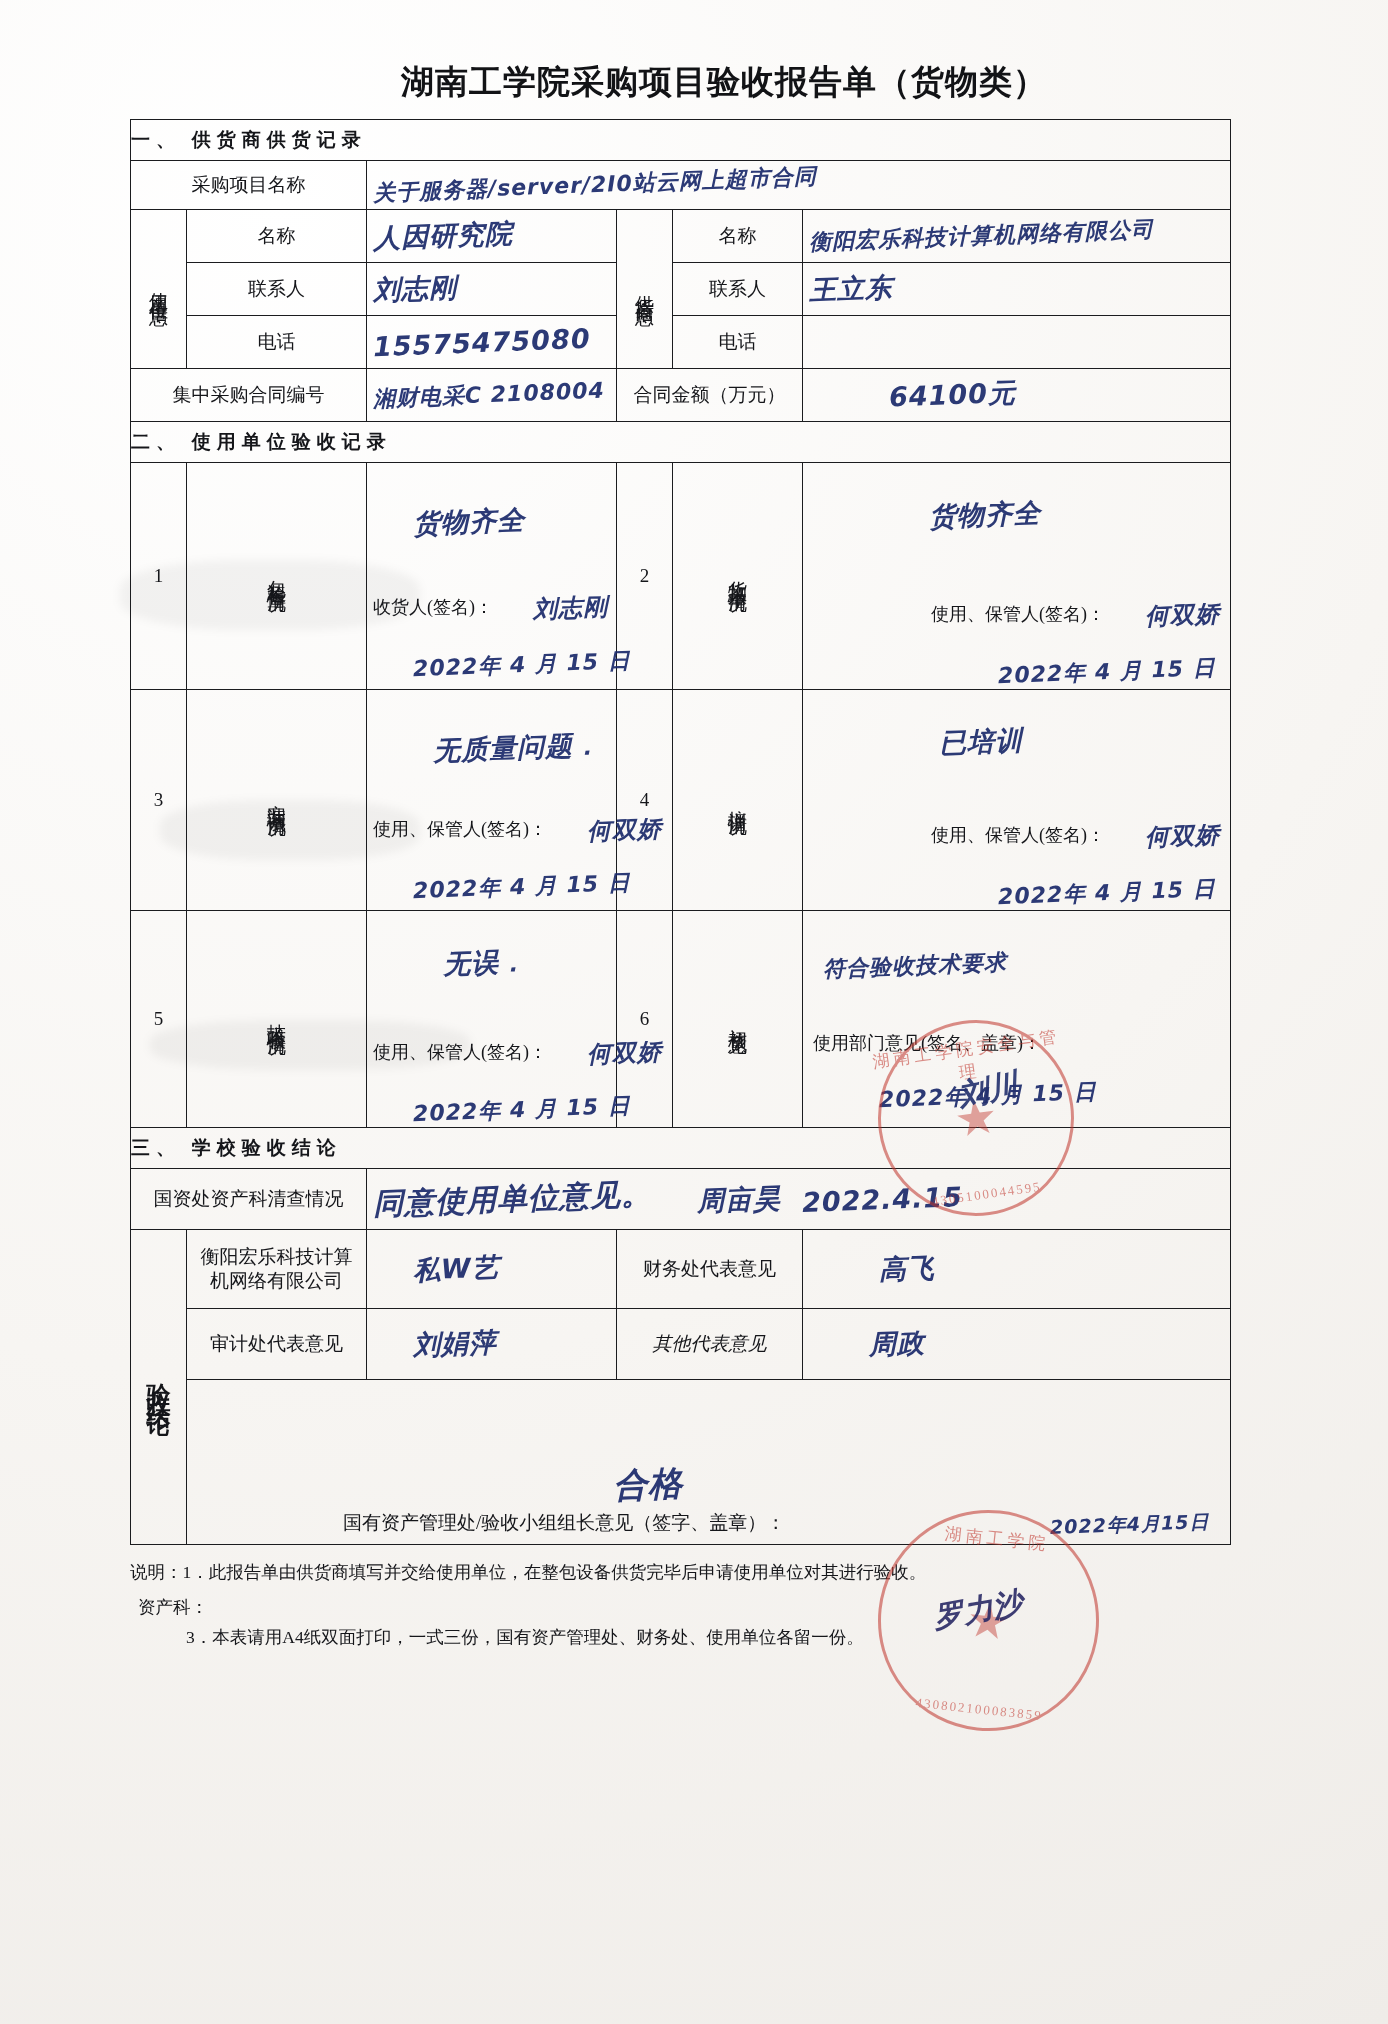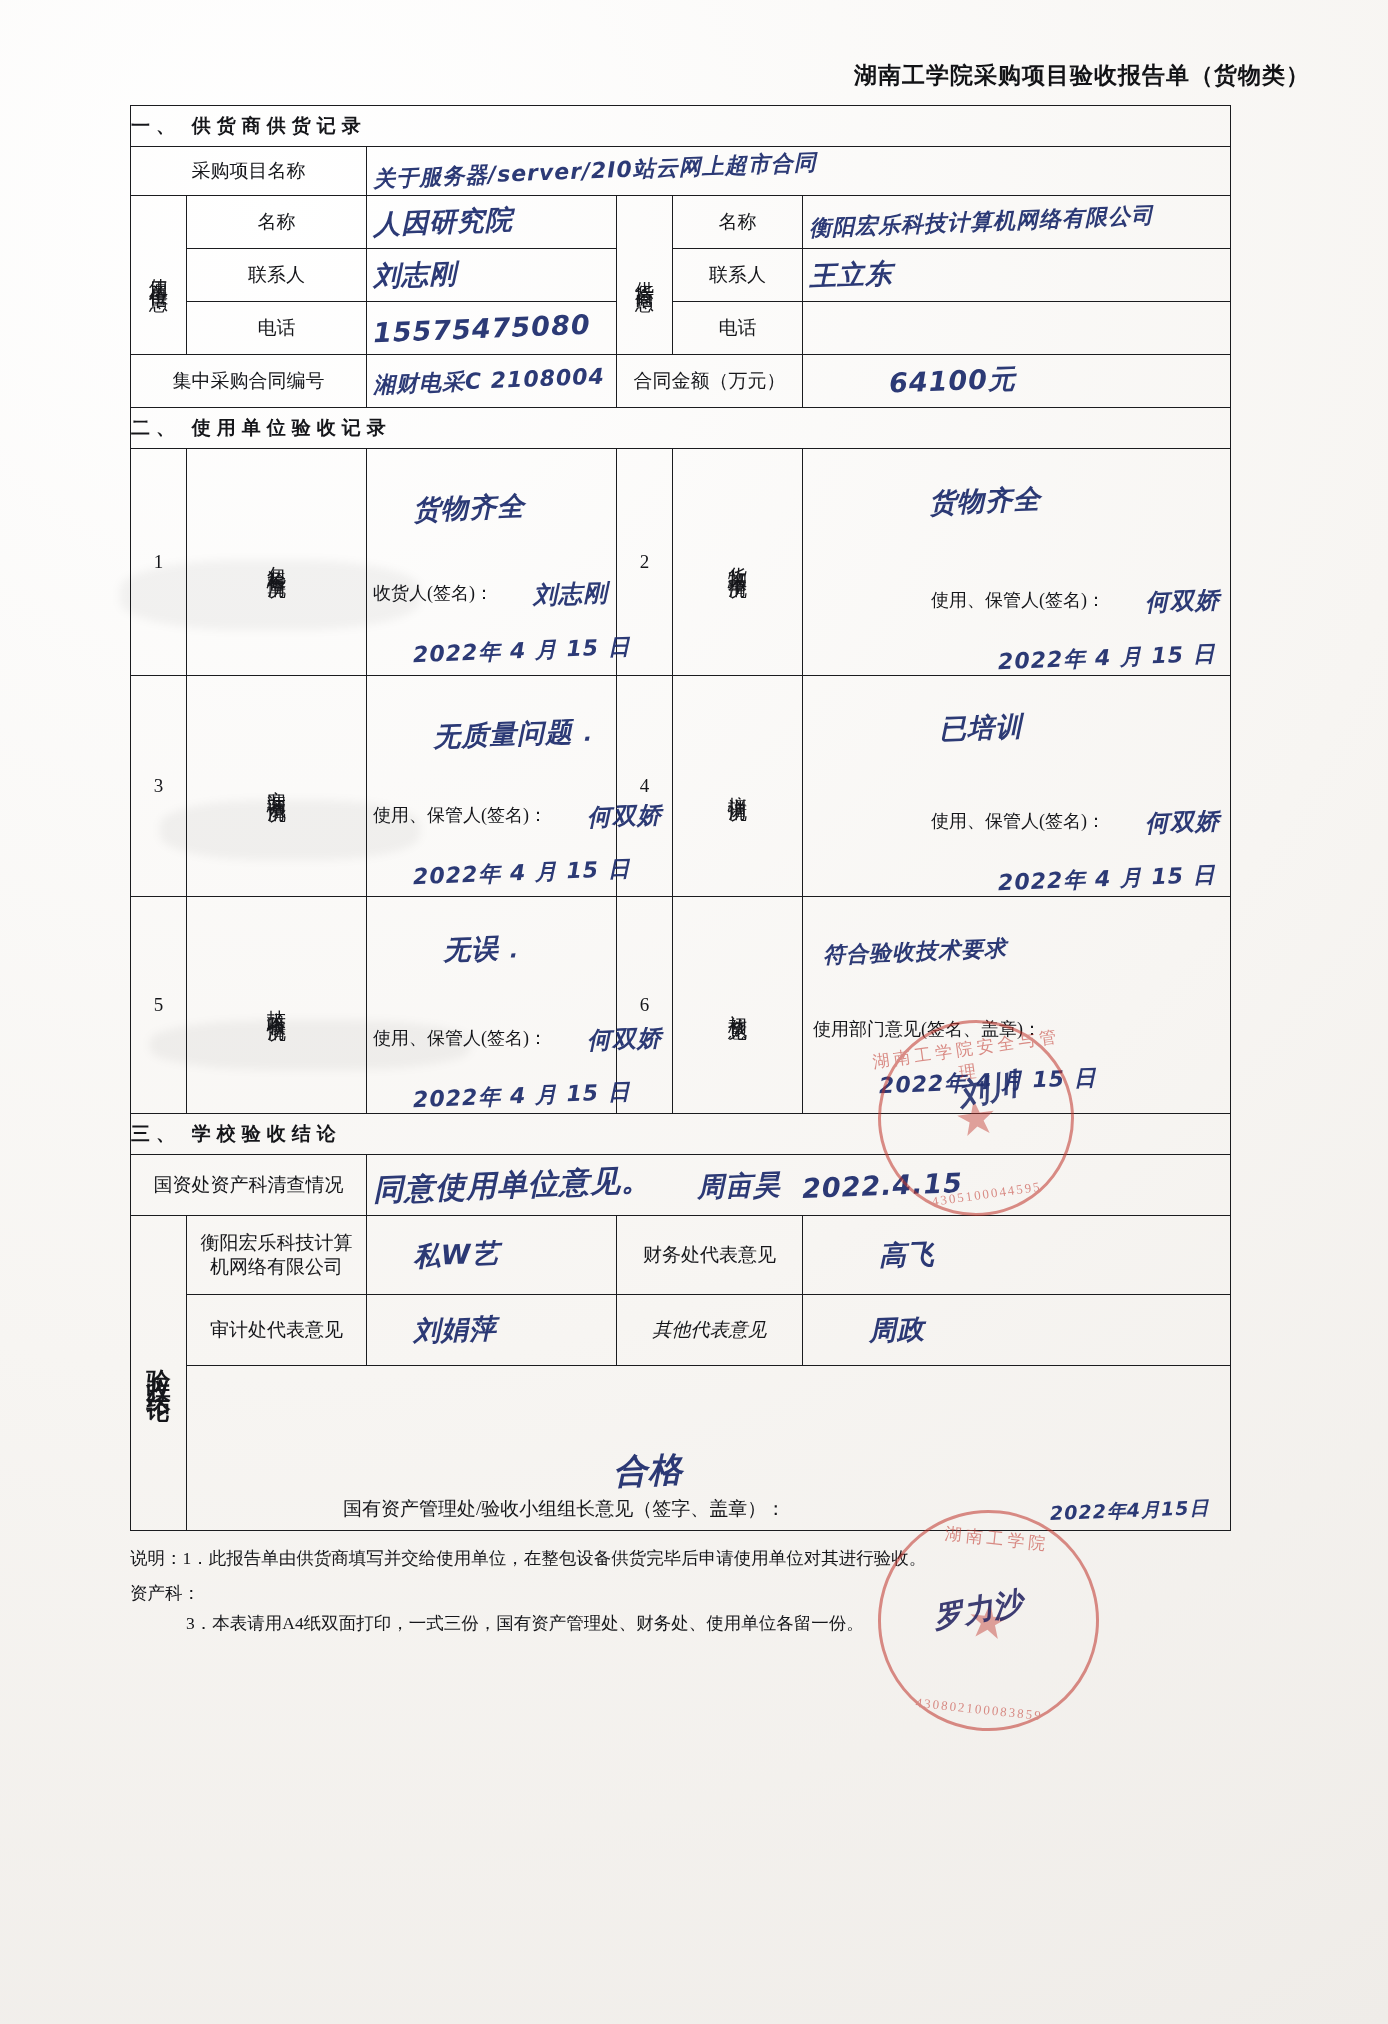--- a/index.html
+++ b/index.html
@@ -14,22 +14,22 @@
   .page{
     position:absolute;inset:0;
     background:
       radial-gradient(circle at 20% 10%, #ffffff 0%, #f7f5f2 55%, #efece8 100%);
   }
   .sheet{
     position:absolute;
     left:78px;top:60px;width:1232px;height:1900px;
   }
   .title{
-    text-align:right;
-    font-size:23px;
+    text-align:center;
+    font-size:33px;
     font-weight:700;
     letter-spacing:1px;
     margin:0 0 14px 0;
     padding-left:60px;
     color:#121316;
   }
   table.main{
     border-collapse:collapse;
     width:1100px;
     margin-left:52px;
@@ -380,21 +380,21 @@
         </td>
       </tr>
 
     </tbody>
       </table>
 
     <div class="notes">
       <p>
         <span>说明：</span><span>1．此报告单由供货商填写并交给使用单位，在整包设备供货完毕后申请使用单位对其进行验收。</span>
       </p>
-      <p style="margin-top:4px;">
+      <p style="margin-top:4px;margin-left:8px;">
         <span>资产科：</span>
       </p>
       <p class="ind">
         <span>3．本表请用A4纸双面打印，一式三份，国有资产管理处、财务处、使用单位各留一份。</span>
       </p>
     </div>
 
     <div class="stamp" id="stamp1">
       <div class="arc">湖南工学院安全与管理</div>
       <div class="star">★</div>

